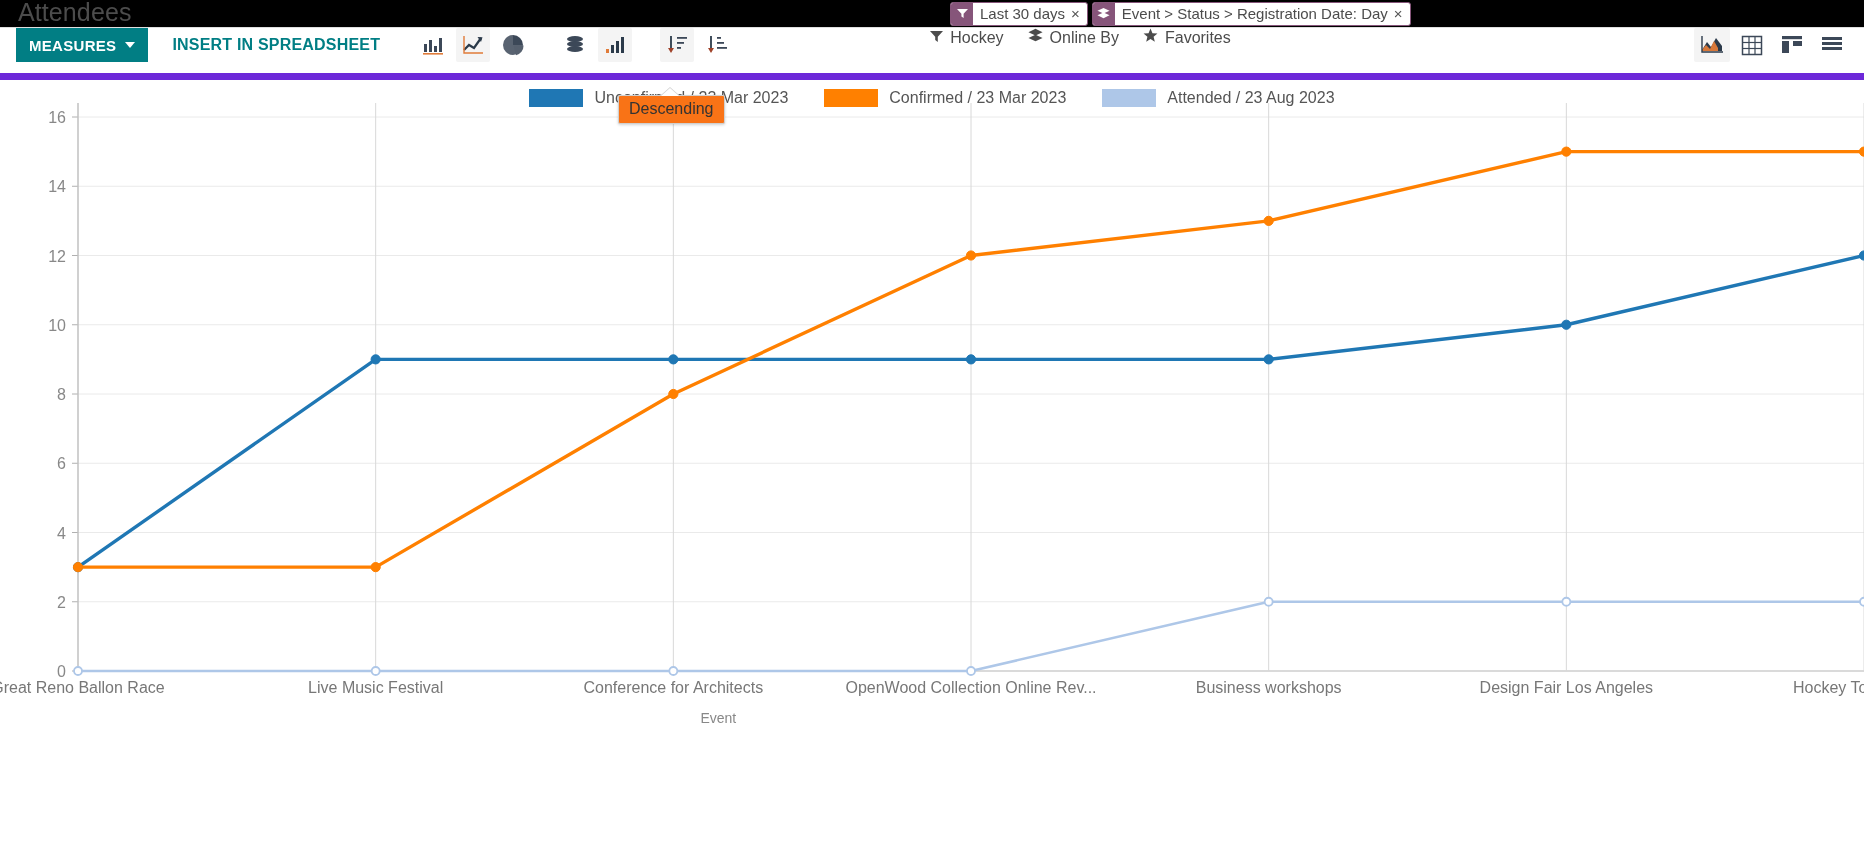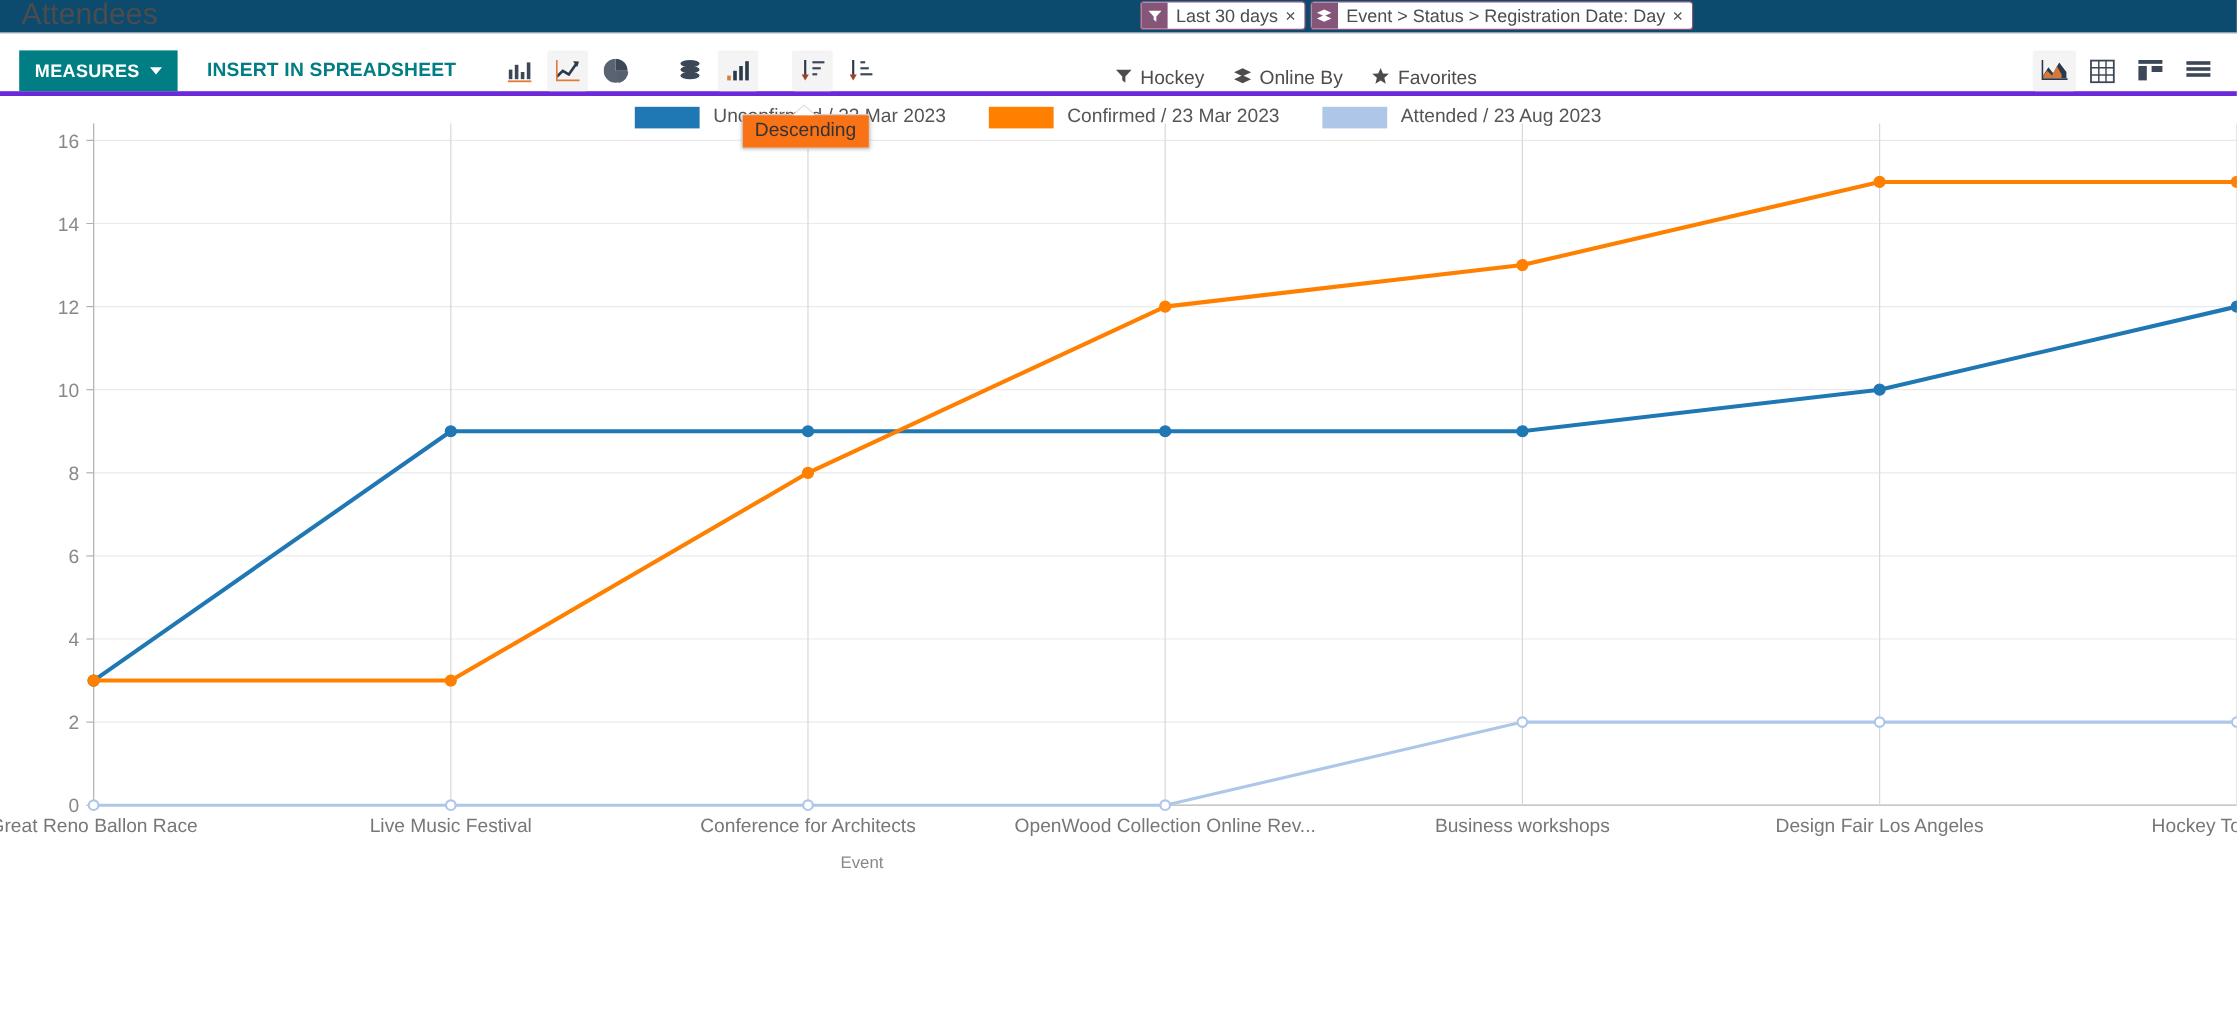--- a/index.html
+++ b/index.html
@@ -7,23 +7,23 @@
     width: 1864px; height: 861px;
     font-family: "Liberation Sans", sans-serif;
     background: #ffffff;
     overflow: hidden;
     color: #4c4c4c;
   }
 
   
   .topbar {
     position: absolute; top: 0; left: 0; width: 1864px; height: 28px;
-    background: #0c4a6e;
+    background: #000000;
     border-bottom: 1px solid #dfdfdf;
-    display: flex; align-items: flex-start; justify-content: flex-end;
+    display: flex; align-items: center; justify-content: flex-end;
   }
   .search-wrap {
     display: flex; align-items: center; height: 26px;
     margin-right: 0px; width: 914px;
   }
   .facet {
     display: flex; align-items: stretch; height: 24px;
     border: 1px solid #86557a; border-radius: 3px;
     margin-right: 4px; overflow: hidden; background: #fff;
     flex-shrink: 0;
@@ -53,22 +53,22 @@
   
   .page-title {
     position: absolute; left: 18px; top: -2px;
     font-size: 25px; color: #4c4c4c; font-weight: normal;
     letter-spacing: .1px;
   }
 
   
   .cp {
     position: absolute; top: 28px; left: 0; width: 1864px; height: 52px;
-    border-bottom: 4px solid #6d28d9;
-    display: flex; align-items: flex-end;
+    border-bottom: 7px solid #6d28d9;
+    display: flex; align-items: flex-start;
     background: #fff;
   }
   .cp-left { display: flex; align-items: center; padding-left: 16px; }
   .cp-mid  { display: flex; align-items: center; margin-left: 196px; }
   .cp-right{ display: flex; align-items: center; margin-left: auto; padding-right: 14px; }
 
   .btn-measures {
     background: #017e84; color: #fff;
     border: none; height: 34px; padding: 0 13px;
     font-size: 15px; font-weight: bold; letter-spacing: .3px;

